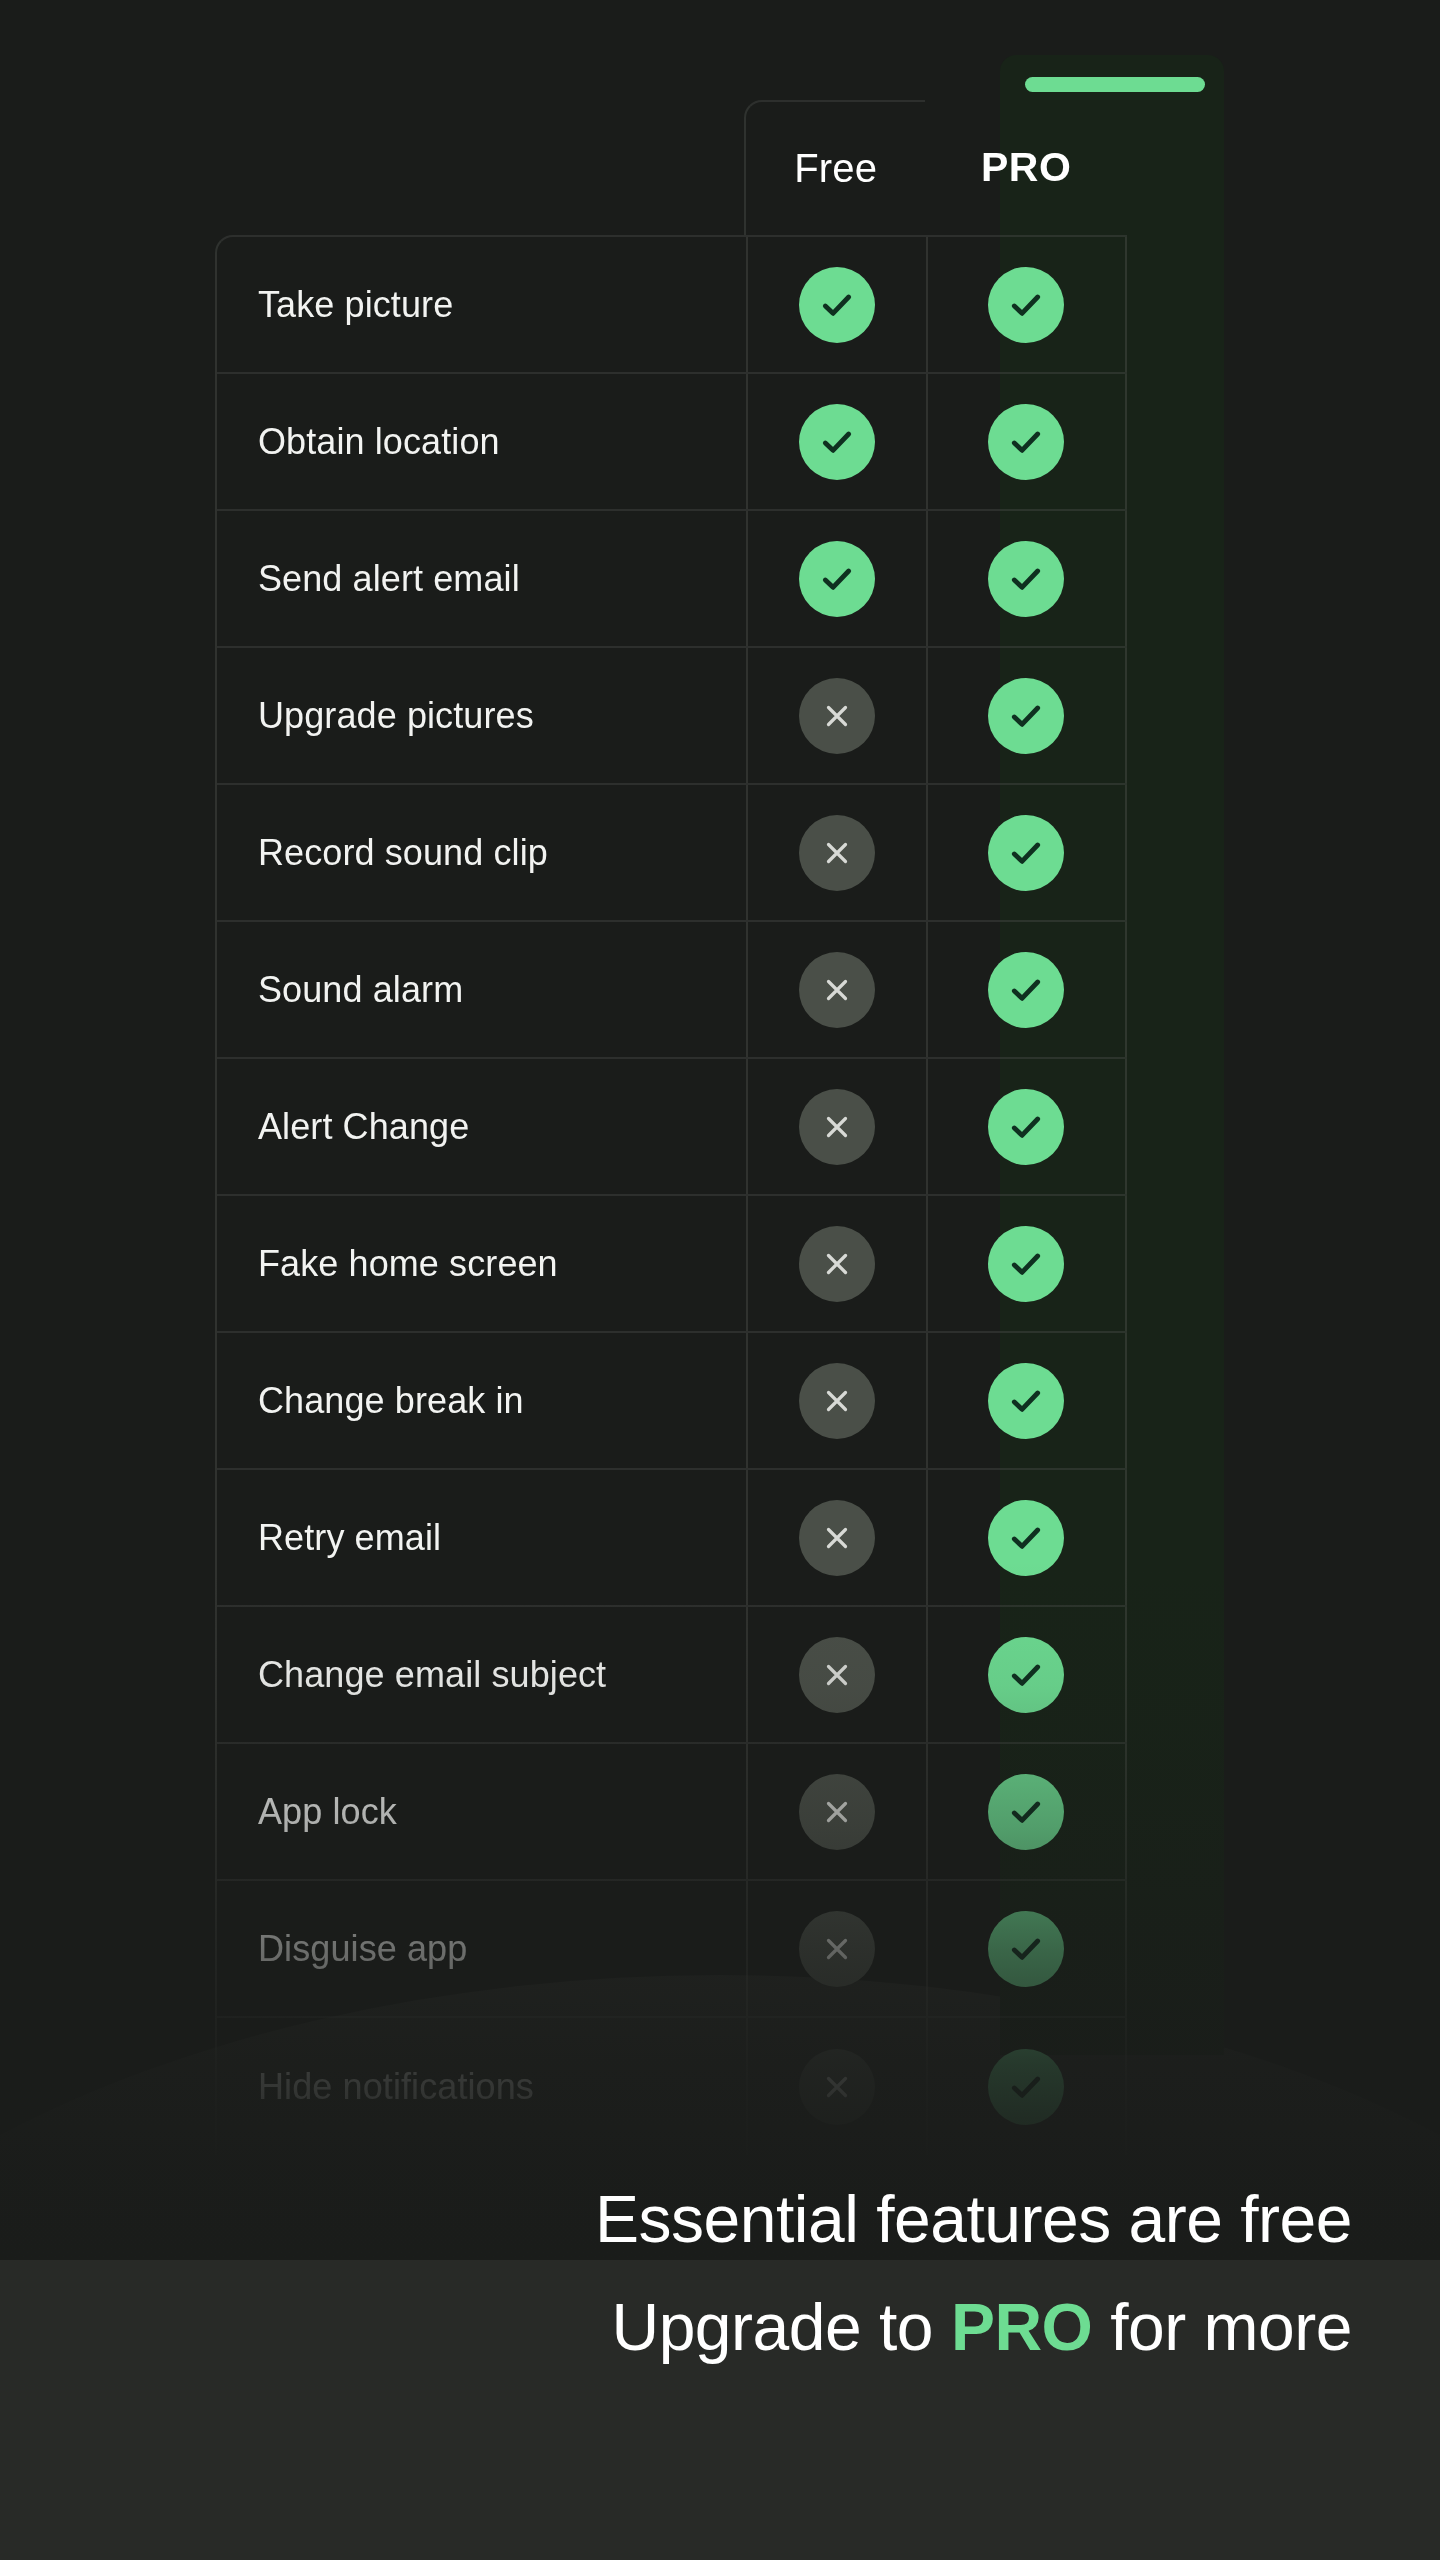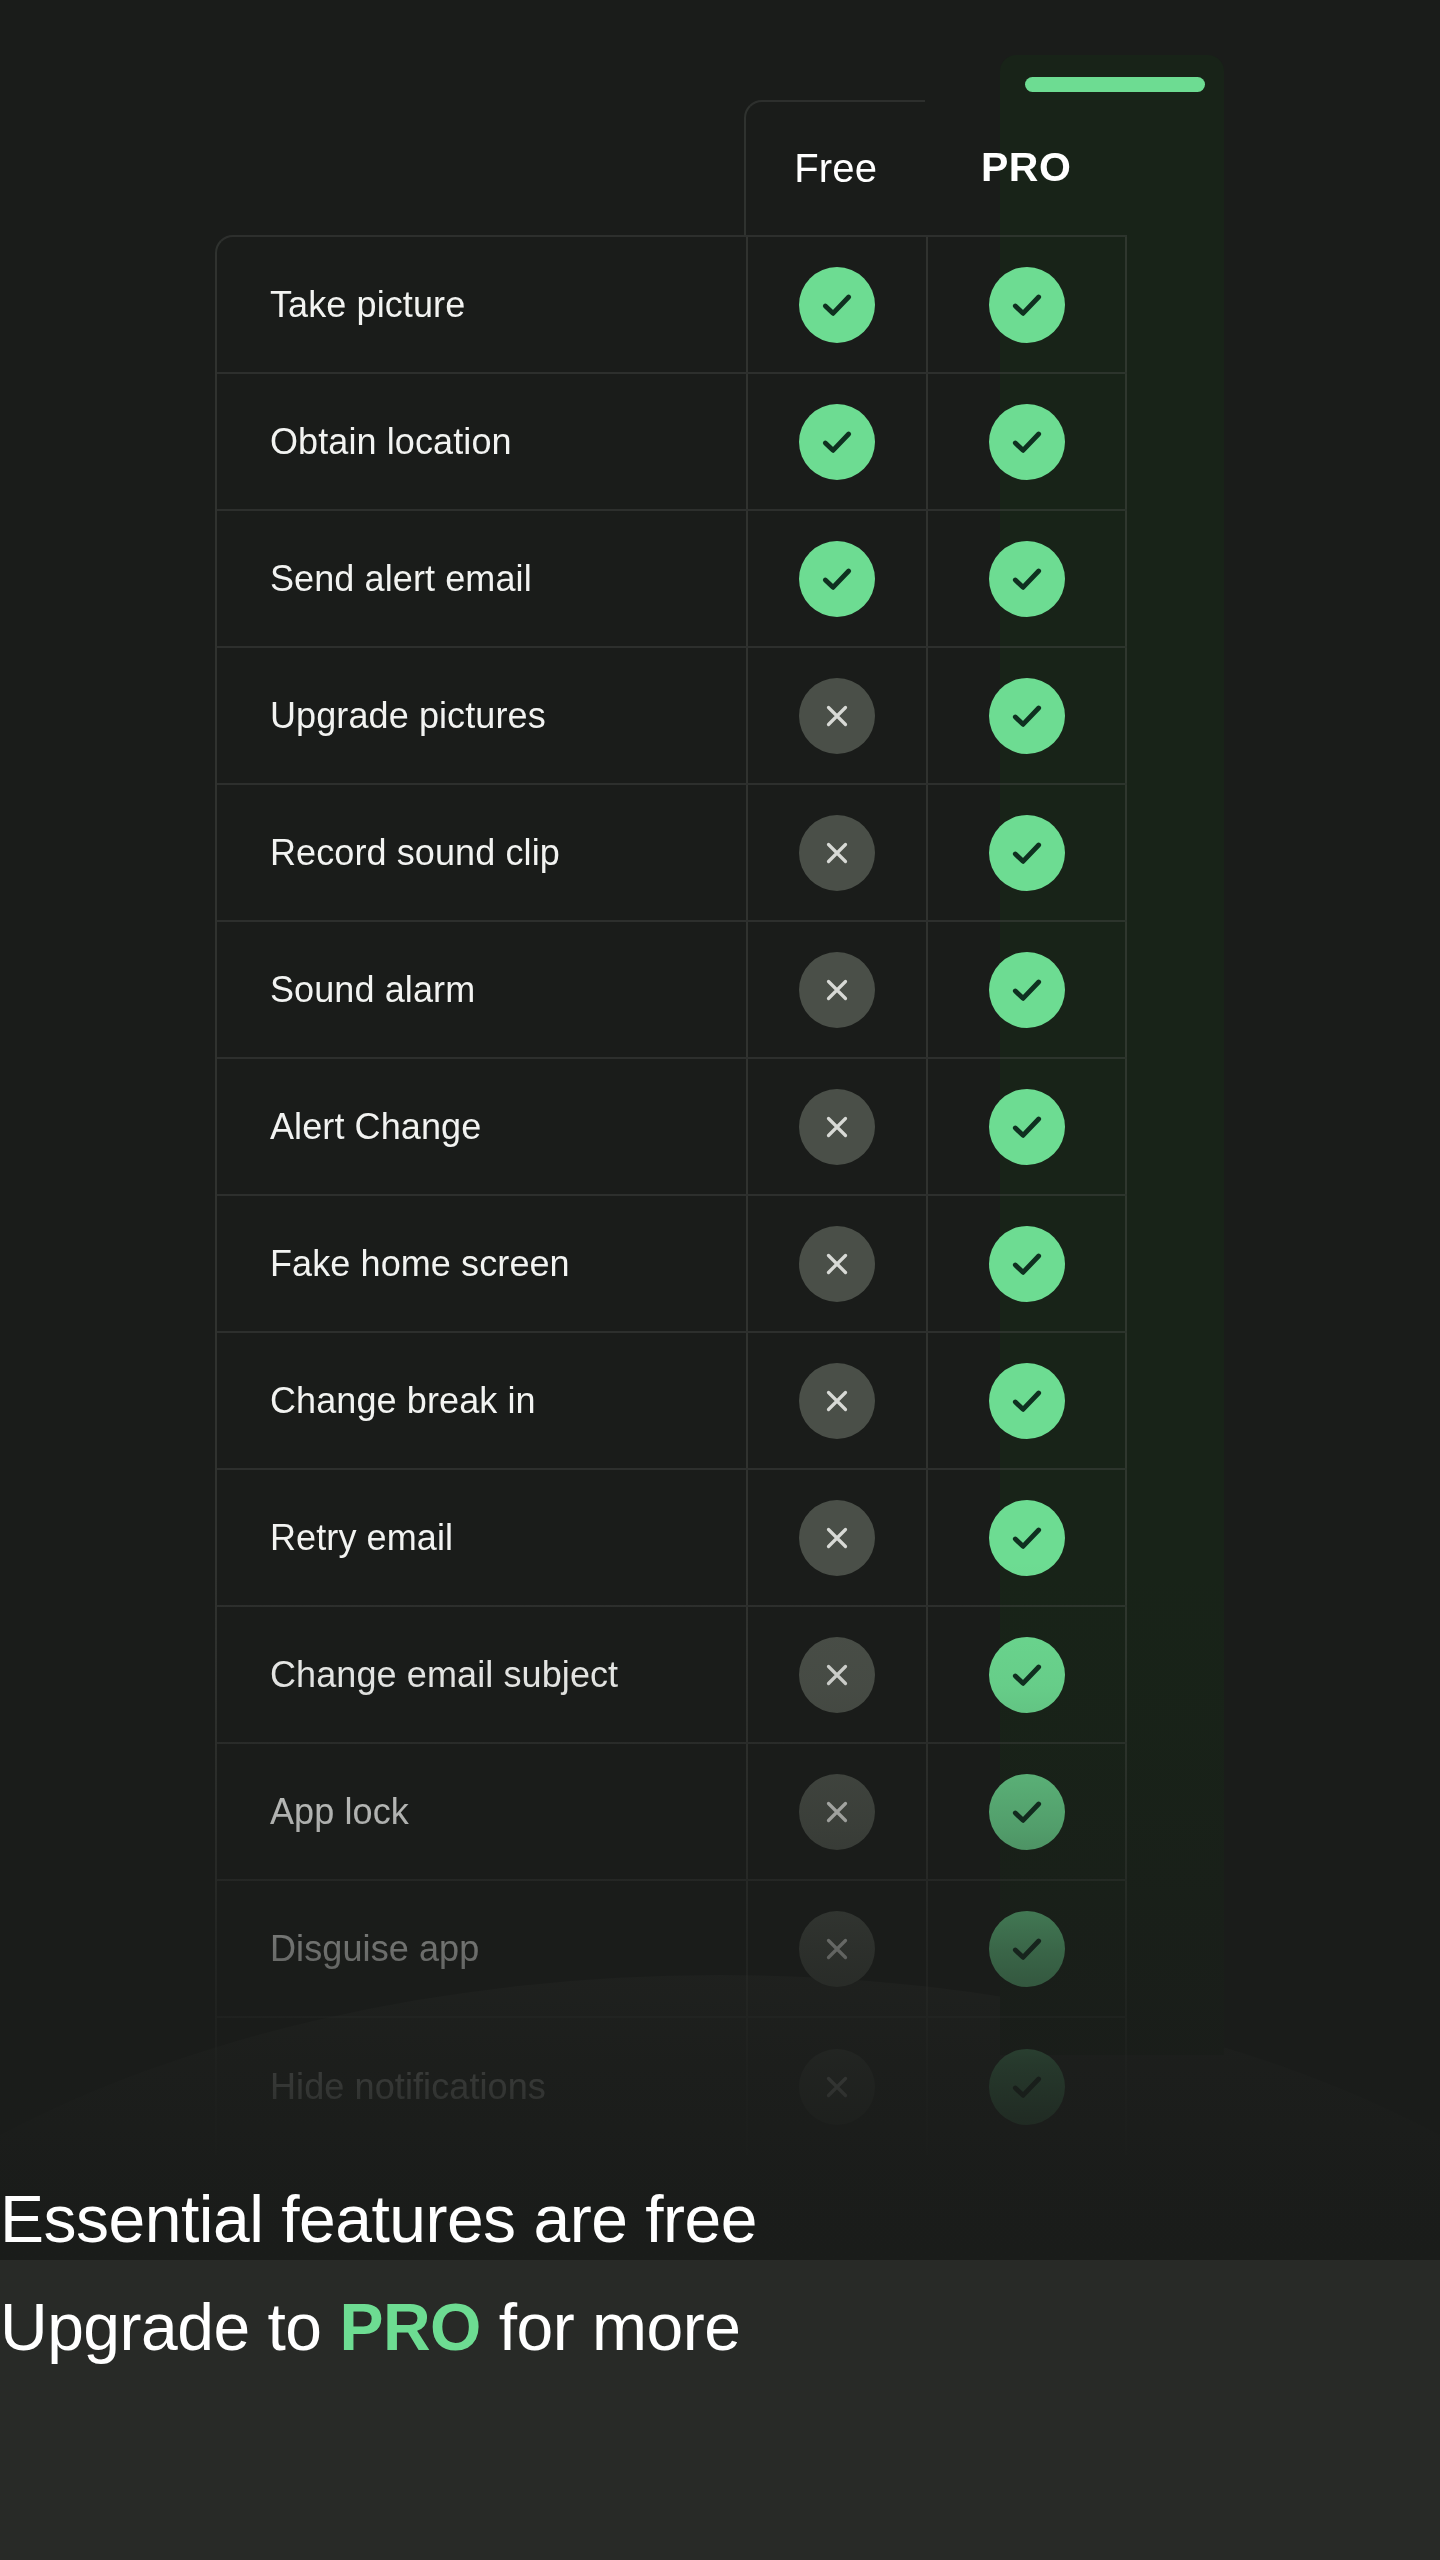--- a/index.html
+++ b/index.html
@@ -101,21 +101,21 @@
   .row {
     display:flex;
     height:137px;
     border-bottom:2px solid #55585455;
   }
   .row:last-child { border-bottom:none; }
 
   .c-feature {
     width:583px;
     display:flex; align-items:center;
-    padding-left:53px;
+    padding-left:41px;
   }
   .feat-text {
     color:#f2f3f1;
     font-size:36px;
     letter-spacing:0.1px;
     white-space:nowrap;
   }
   .c-free {
     width:200px;
     border-left:2px solid #5558545f;
@@ -154,21 +154,21 @@
     z-index:5;
     pointer-events:none;
   }
 
   
   #tagline {
     position:absolute;
     left:0;
     top:2165px;
     width:1352px;
-    text-align:left;
+    text-align:right;
     z-index:8;
   }
   .tag-line {
     color:#ffffff;
     font-size:66px;
     line-height:108px;
     letter-spacing:-0.5px;
     white-space:nowrap;
   }
   .tag-pro {

